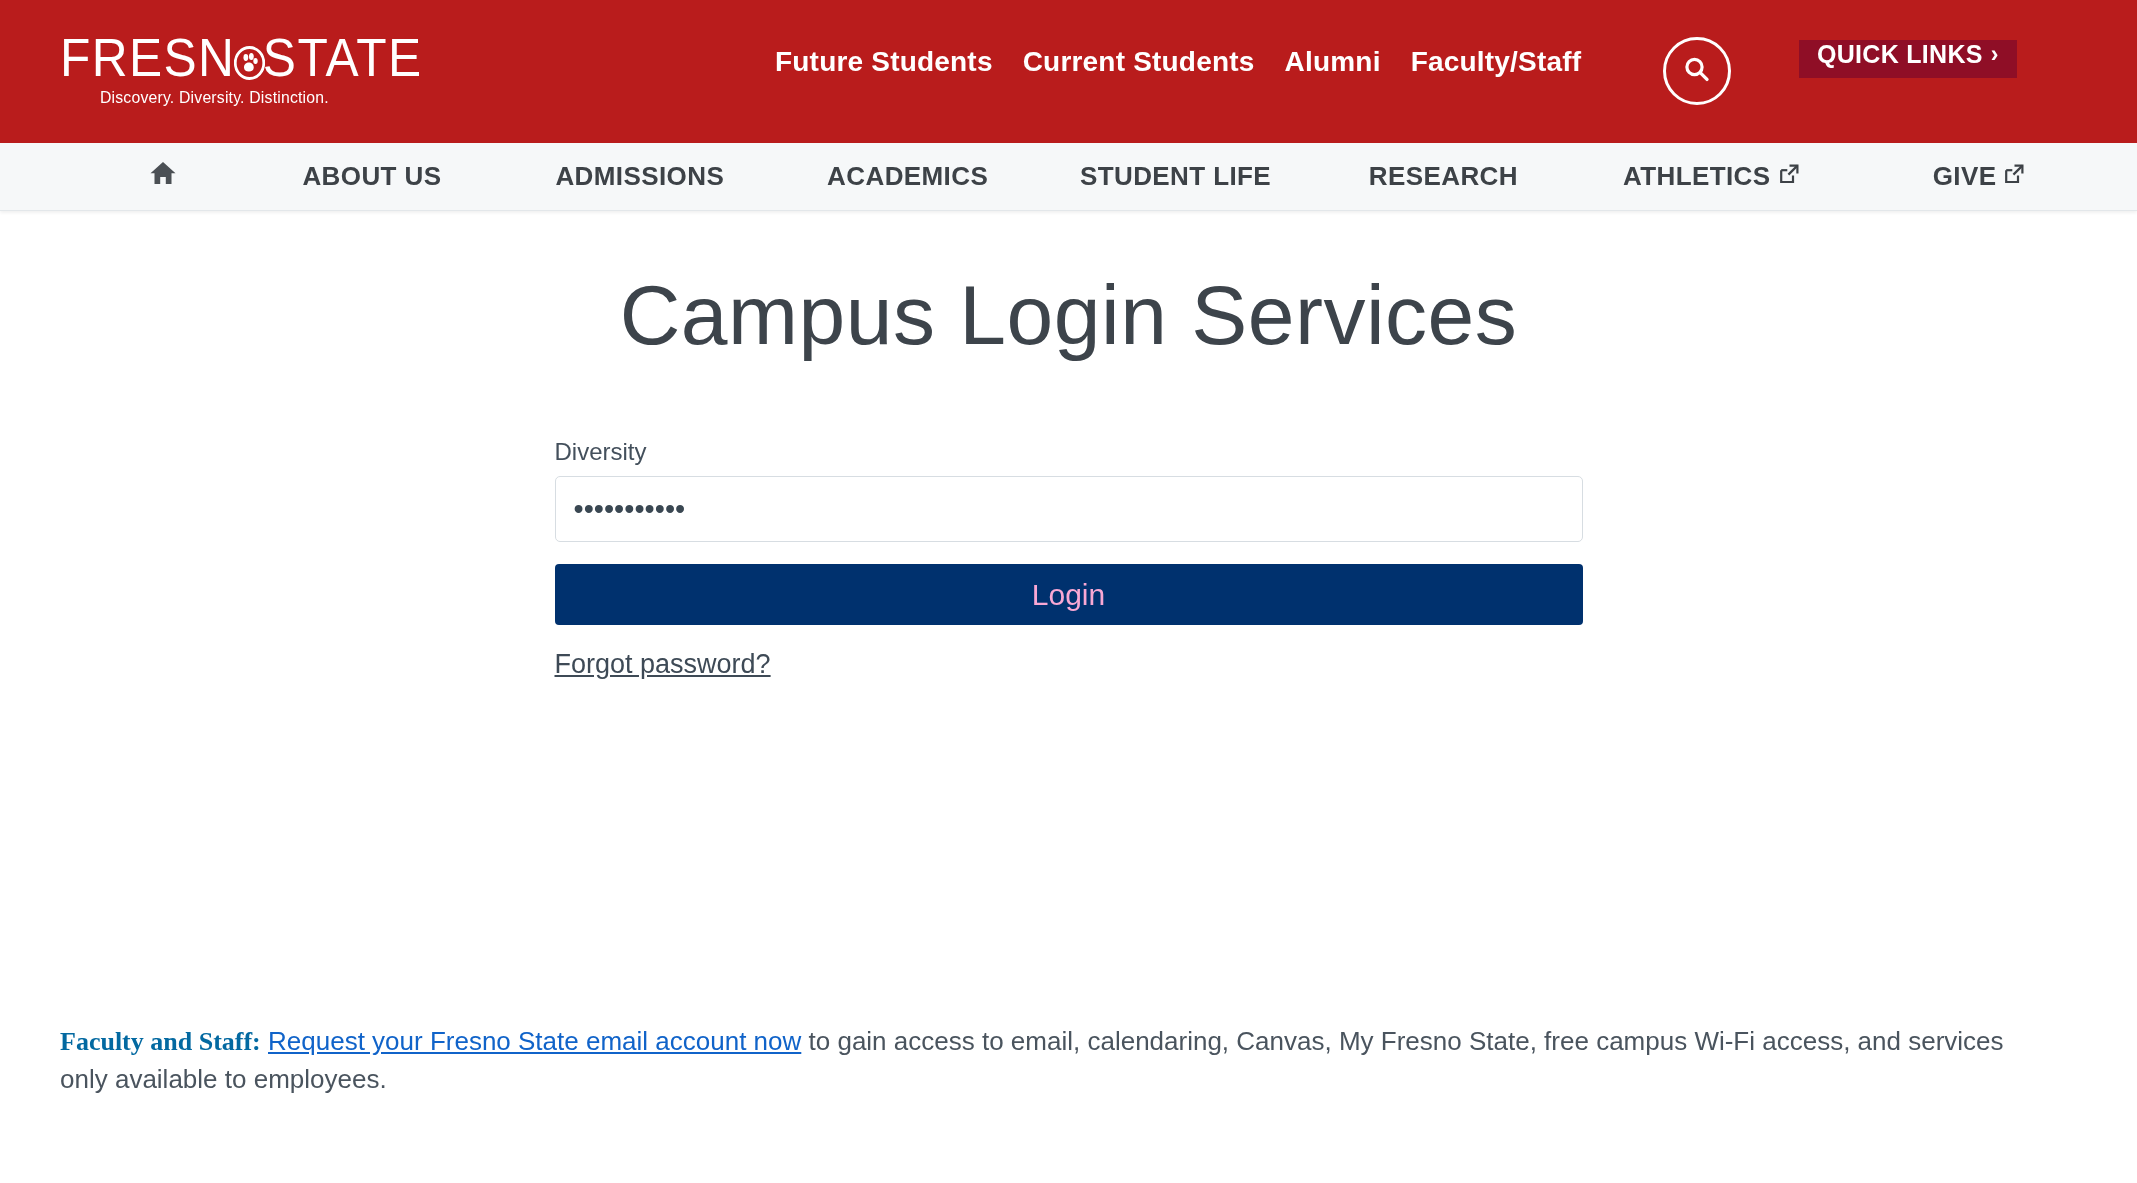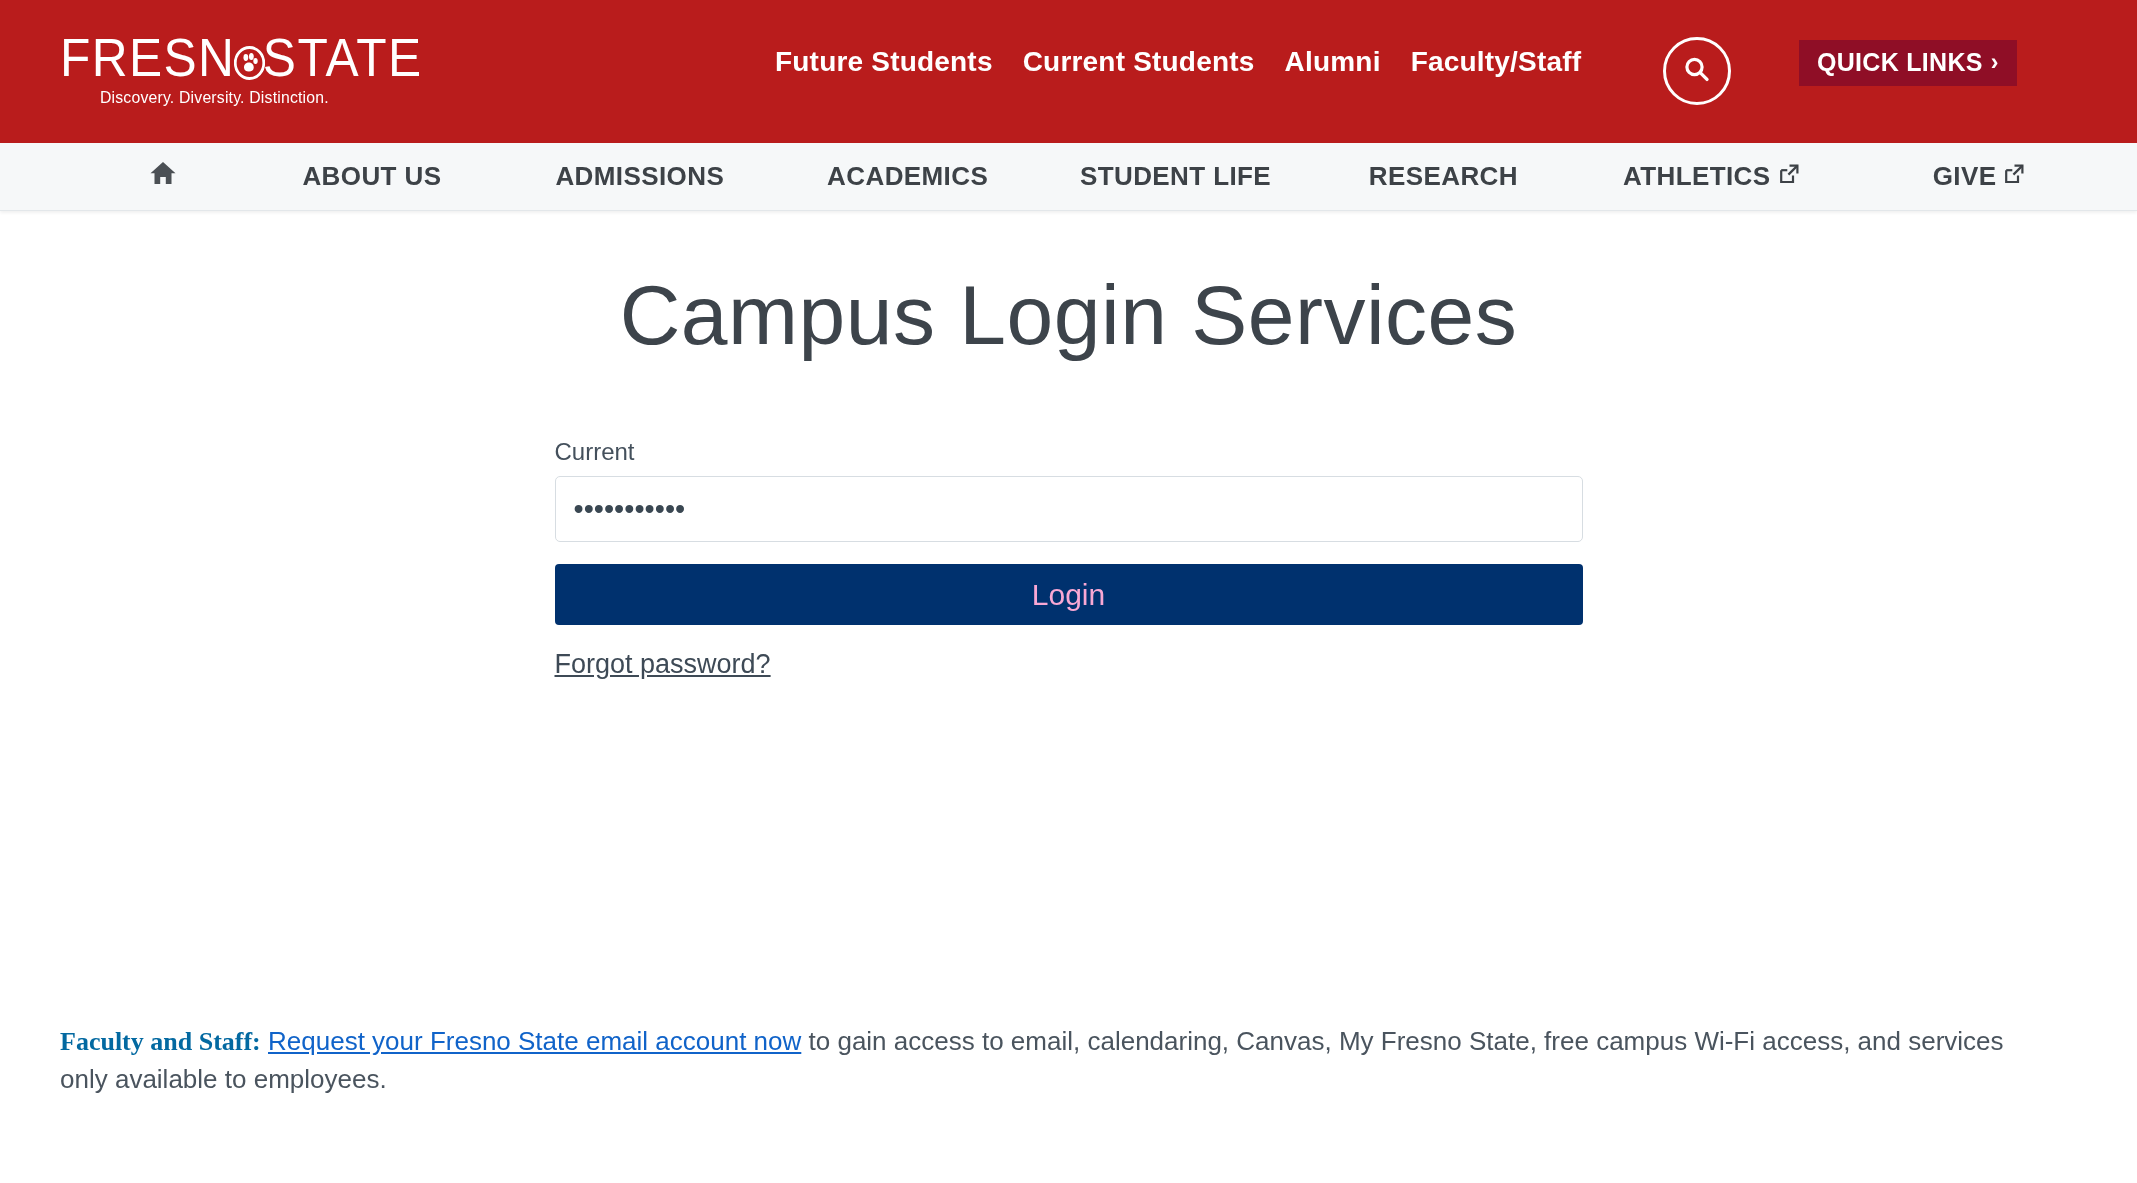--- a/index.html
+++ b/index.html
@@ -106,21 +106,21 @@
     justify-content: center;
   }
 
   .quick-links {
     position: absolute;
     left: 1799px;
     top: 40px;
     background: #8f0e26;
     color: #ffffff;
     border: none;
-    padding: 8px 18px 9px 18px;
+    padding: 0 18px 9px 18px;
     font-family: "Liberation Sans Narrow", "Liberation Sans", sans-serif;
     font-size: 25px;
     font-weight: 700;
     letter-spacing: 0.3px;
     cursor: pointer;
     display: flex;
     align-items: center;
     gap: 8px;
     white-space: nowrap;
   }
@@ -335,21 +335,21 @@
   </a>
 </nav>
 
 <div class="content">
 
   <h1 class="page-title">Campus Login Services</h1>
 
   <form class="login-form">
 
     <div class="field-group">
-      <label class="field-label">Current</label>
+      <label class="field-label">Diversity</label>
       <input class="field-input" type="text" value="•••••••••••" style="">
     </div>
 
     <button class="login-btn">Login</button>
 
     <a class="forgot" href="#">Forgot password?</a>
   </form>
 
   <div class="need-account">
     <p><b>Faculty and Staff:</b> <a href="#">Request your Fresno State email account now</a><span> to gain access to email, calendaring, Canvas, My Fresno State, free campus Wi-Fi access, and services only available to employees.</span></p>

